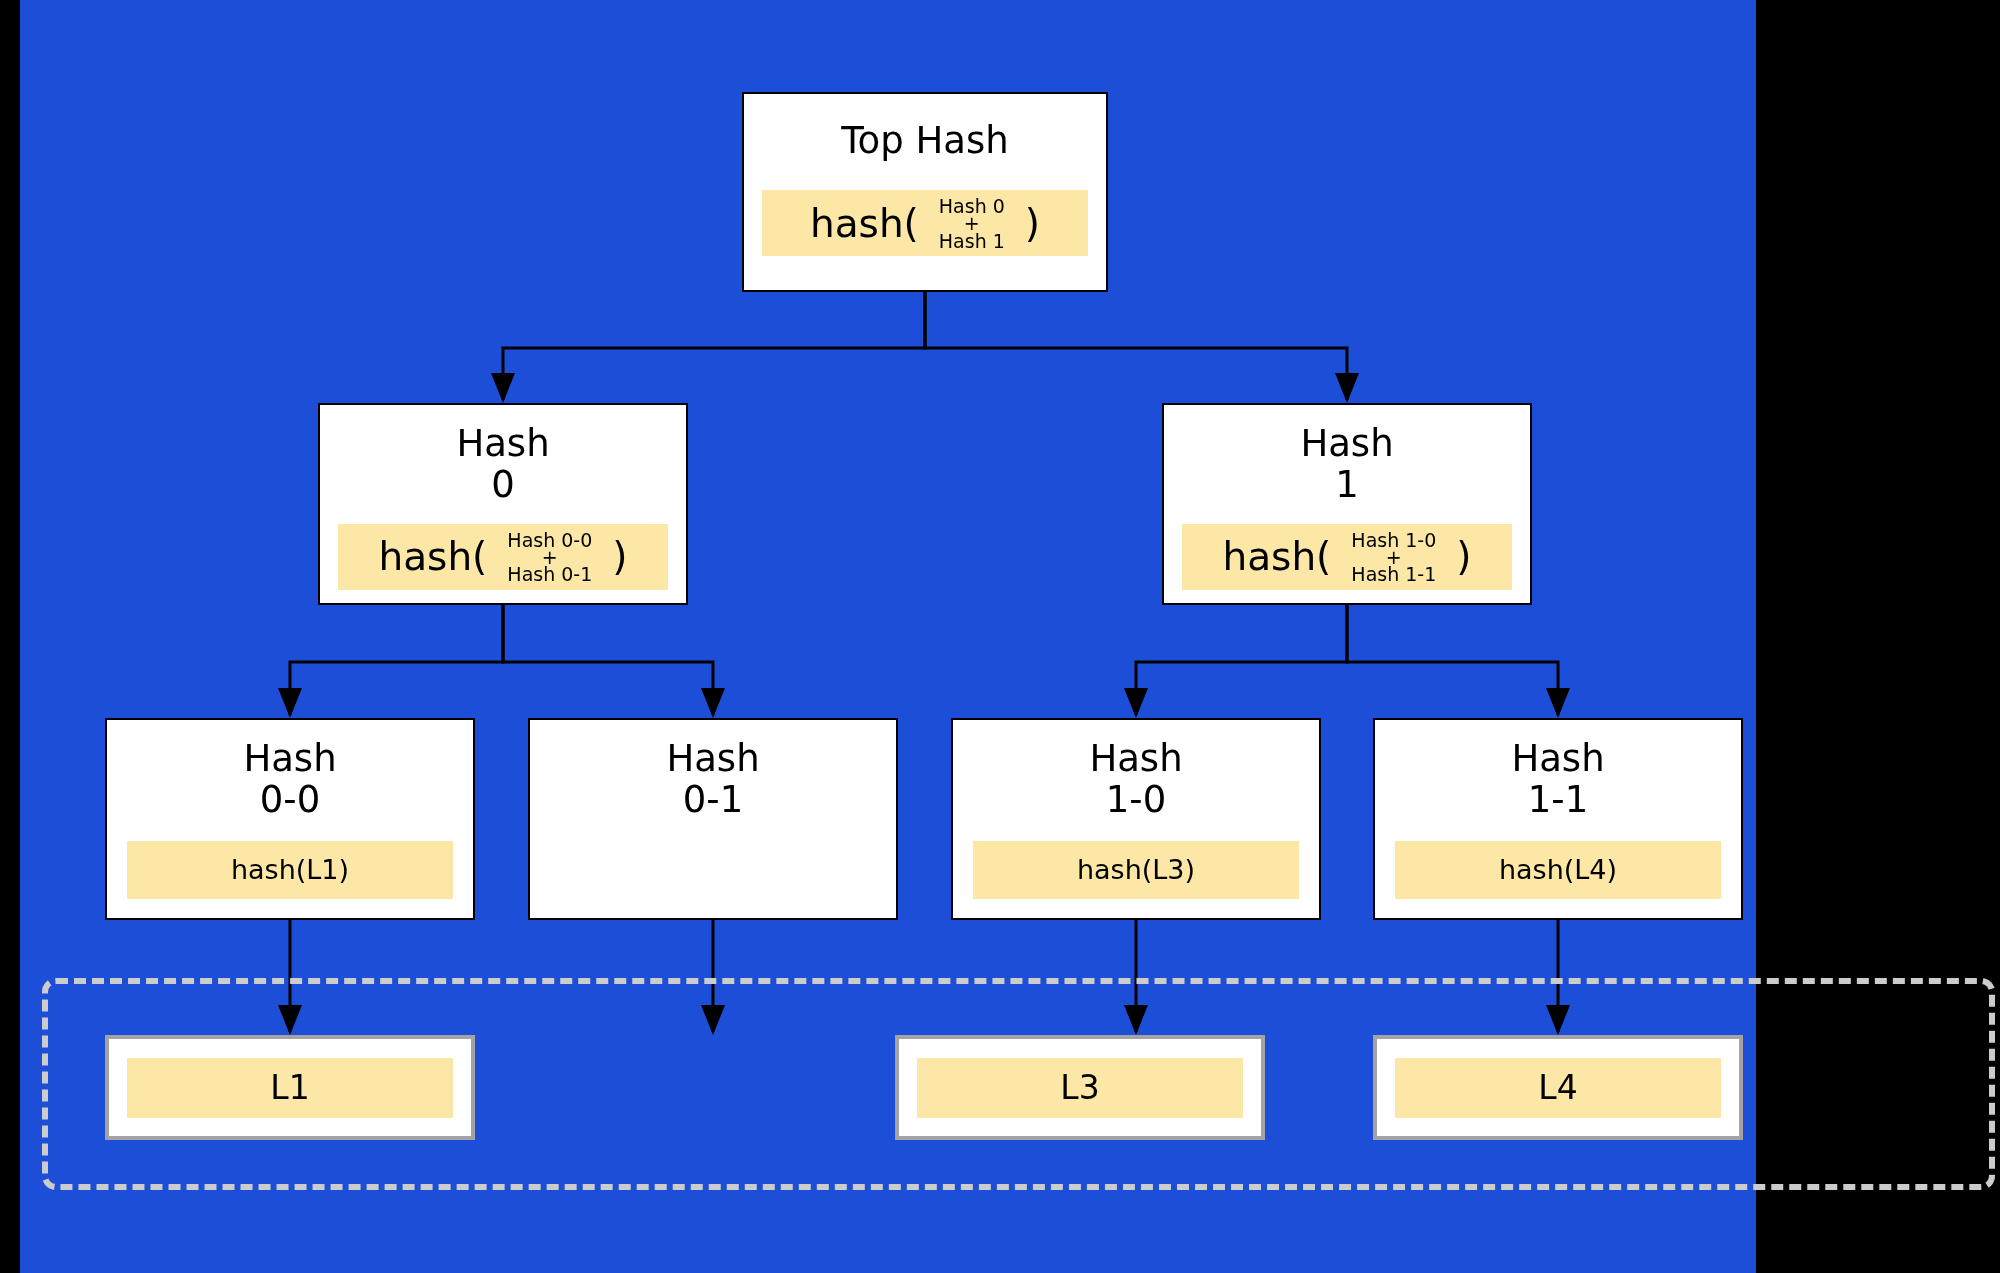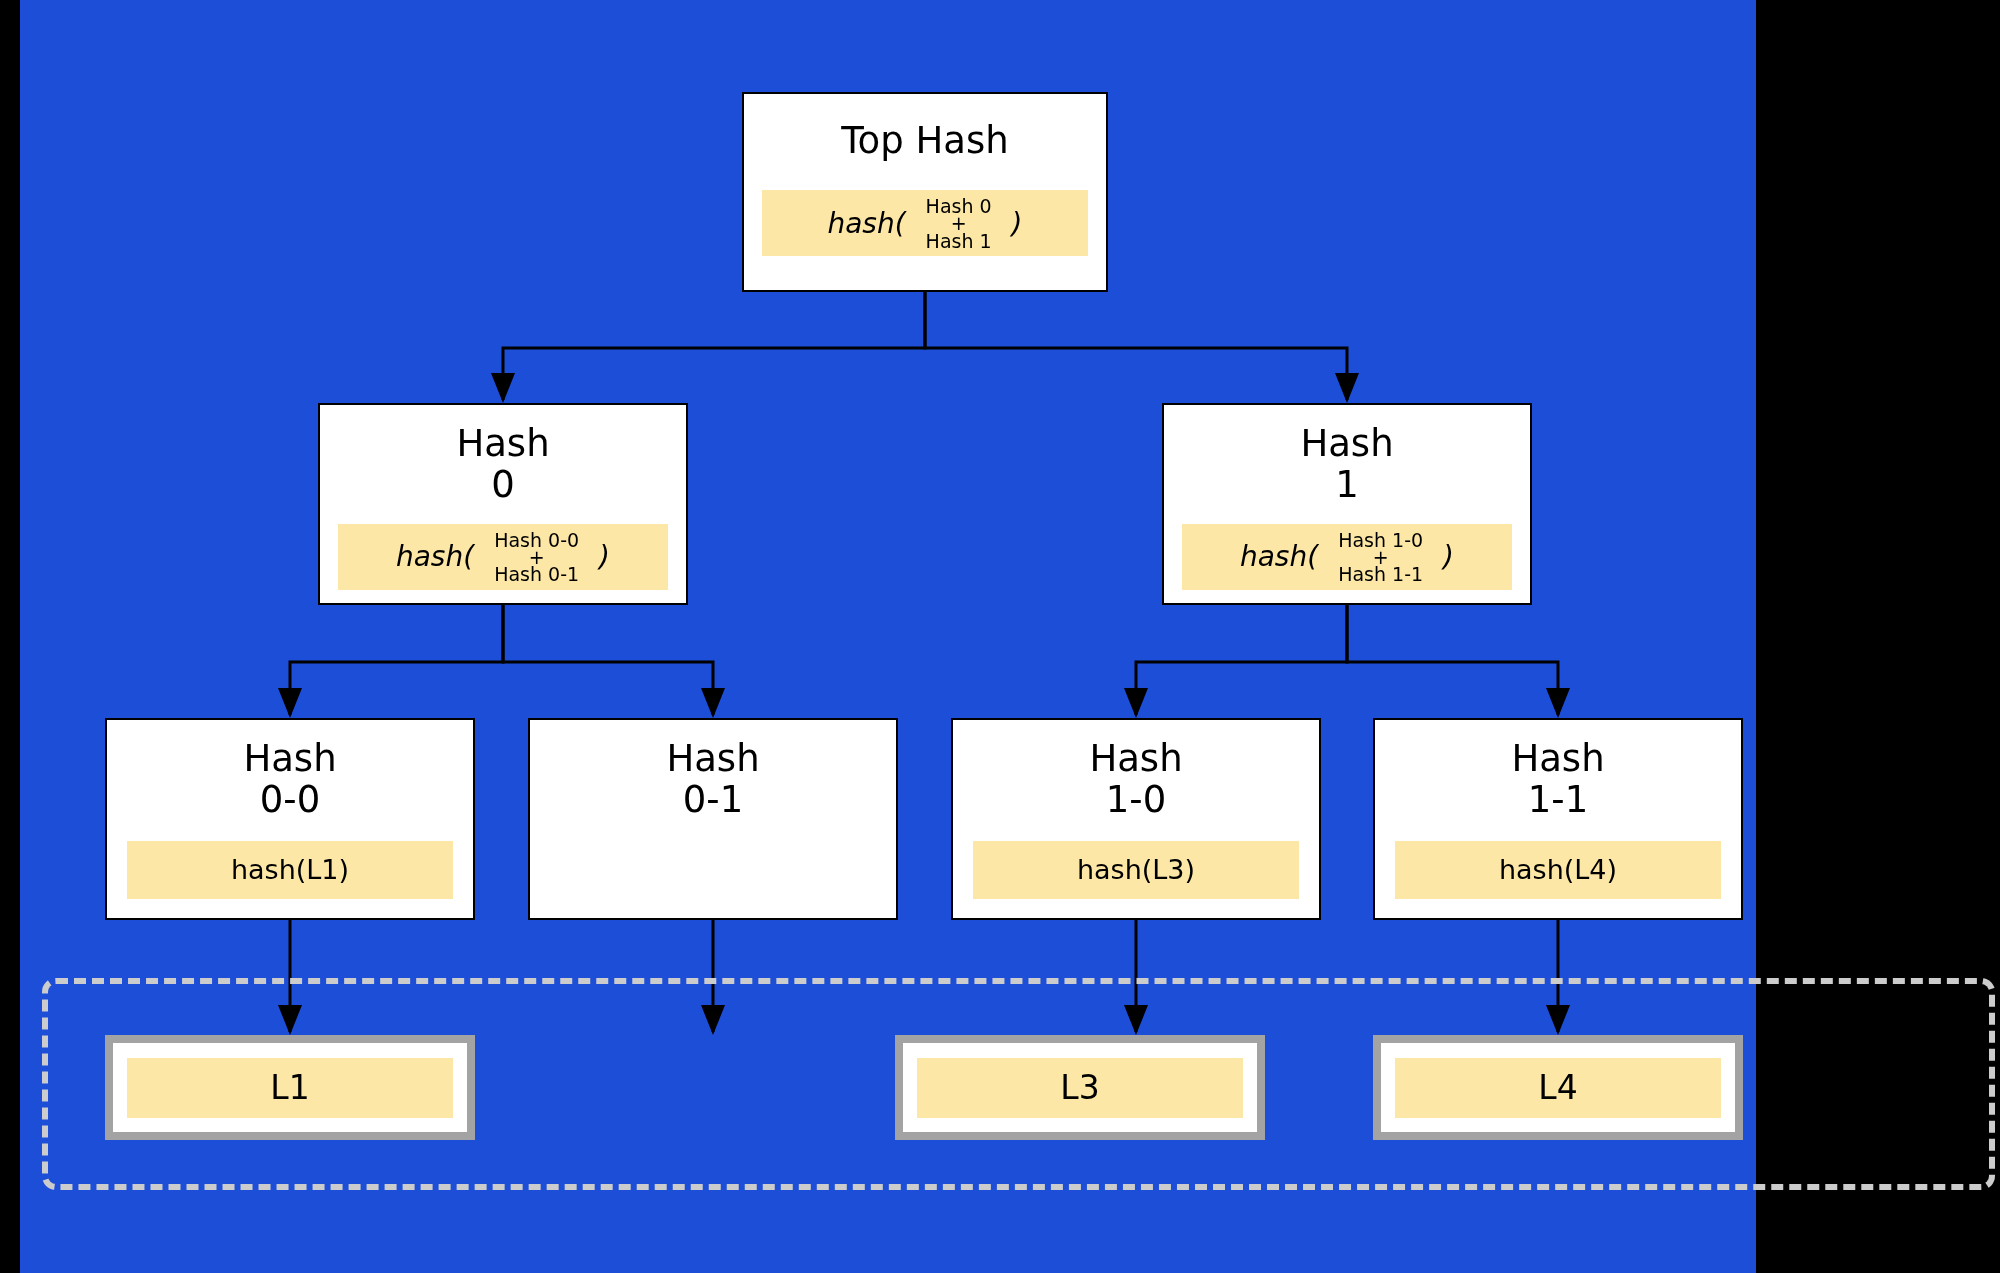--- a/index.html
+++ b/index.html
@@ -52,21 +52,21 @@
   #hash-0{left:298px;}
   #hash-1{left:1142px;}
   .mid .node-title{font-size:37px;margin-top:18px;}
   .mid .band{width:330px;height:66px;margin-top:18px;}
 
   
   .formula{
     display:flex;align-items:center;justify-content:center;
     width:100%;height:100%;
   }
-  .fx-paren{font-size:28px;letter-spacing:0px;font-style:italic;}
+  .fx-paren{font-size:39px;letter-spacing:0px;}
   .fx-open{margin-right:6px;}
   .fx-args{
     display:flex;flex-direction:column;align-items:center;justify-content:center;
     font-size:19px;line-height:1.06;
     margin:0 14px;
   }
   .fx-args .plus{font-size:19px;line-height:0.75;}
   .fx-close{margin-left:6px;}
 
   
@@ -87,21 +87,21 @@
     box-sizing:border-box;
     border:6px dashed #CCCCCC;
     border-radius:14px;
     z-index:2;
   }
 
   
   .datablock{
     position:absolute;
     top:1035px;width:370px;height:105px;
-    background:#FFFFFF;border:8px solid #a3a3a3;box-sizing:border-box;
+    background:#FFFFFF;border:4px solid #a3a3a3;box-sizing:border-box;
     display:flex;align-items:center;justify-content:center;
     z-index:6;
   }
   #block-l1{left:85px;}
   #block-l2{left:508px;}
   #block-l3{left:875px;}
   #block-l4{left:1353px;}
   .datablock .band{
     width:326px;height:60px;font-size:33px;
   }

